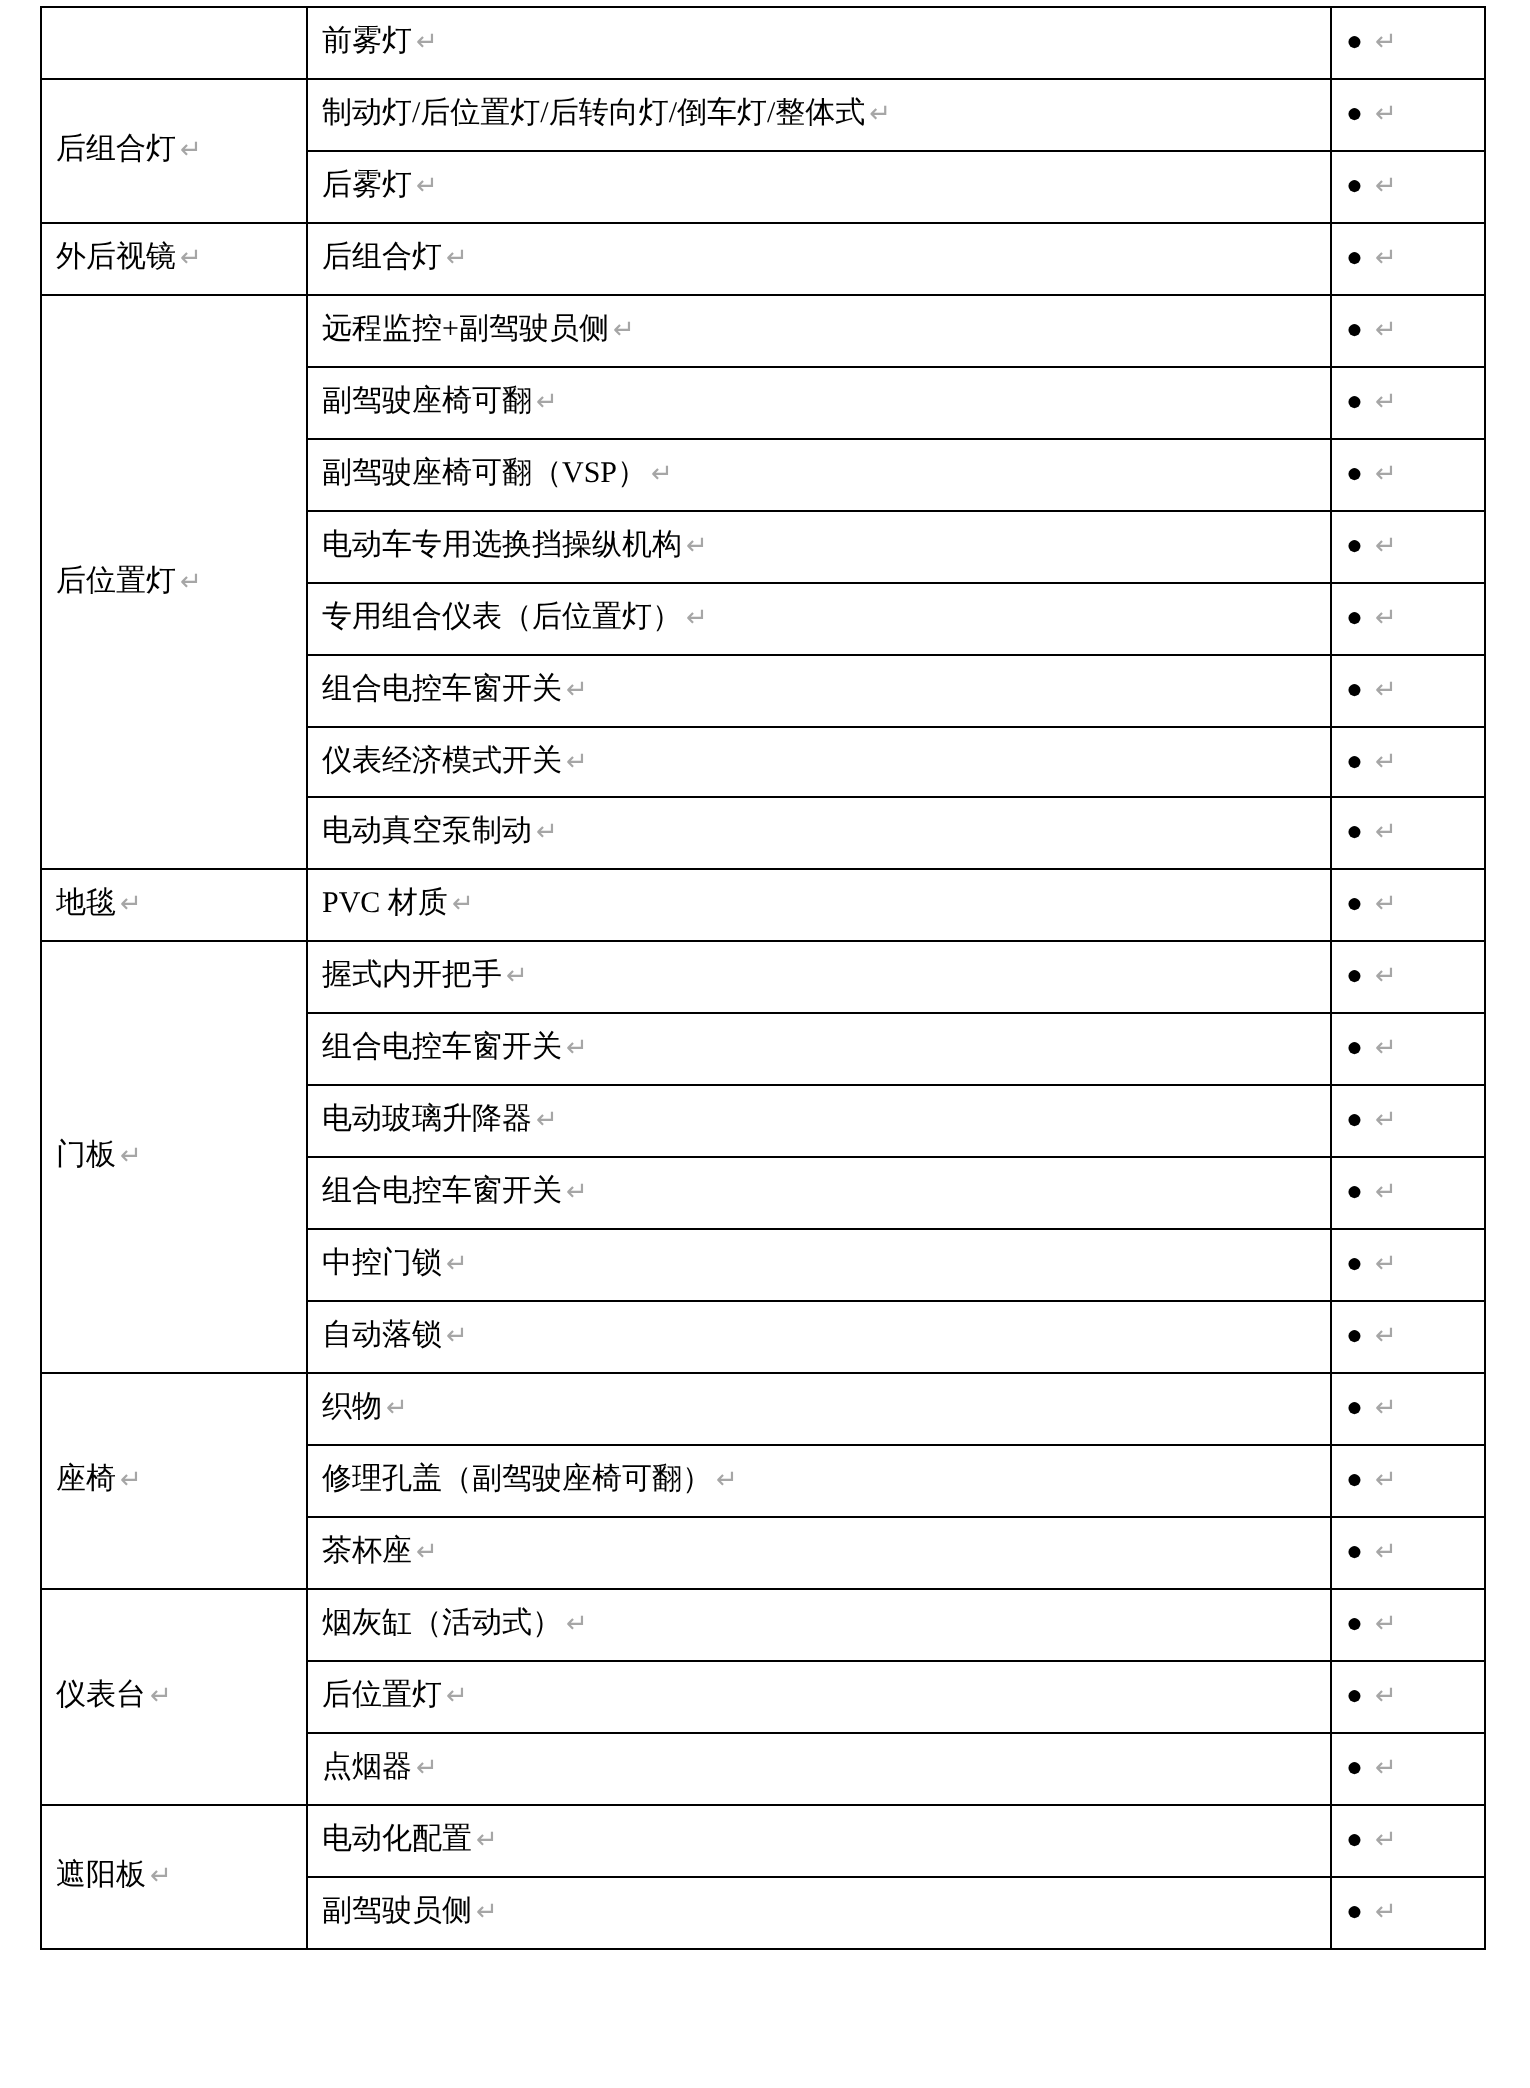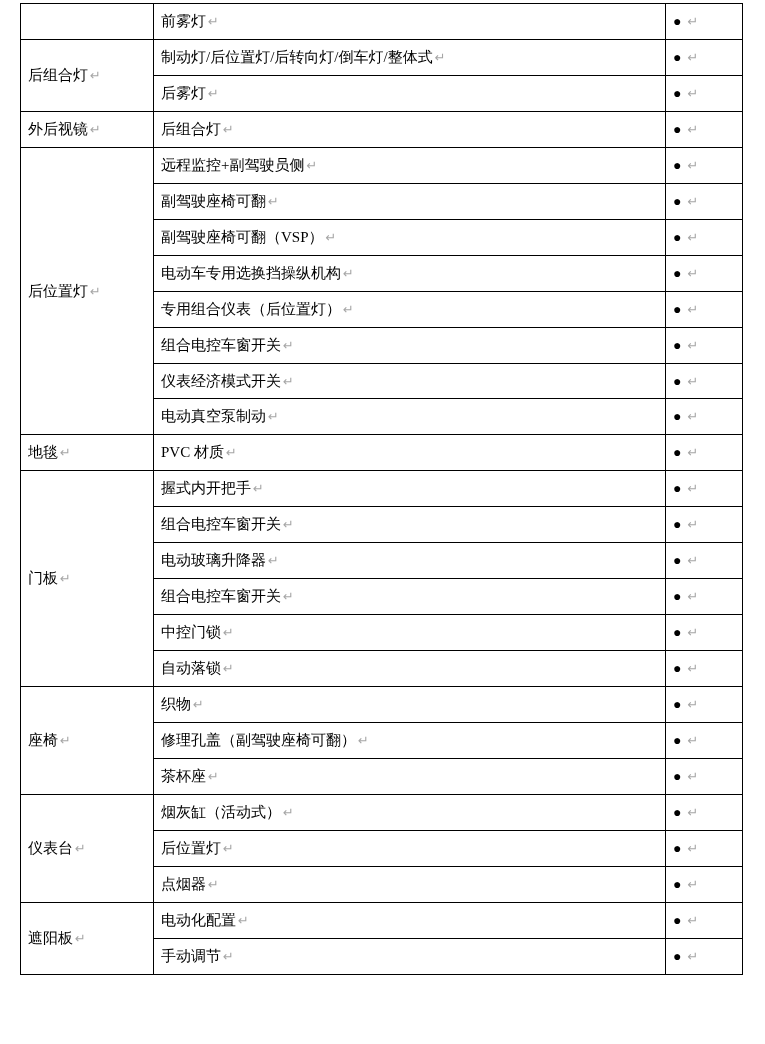--- a/index.html
+++ b/index.html
@@ -171,18 +171,18 @@
         <tr>
           <td class="desc-cell"><span>点烟器</span><span class="pmark">↵</span></td>
           <td class="val-cell"><span class="bullet">●</span><span class="pmark">↵</span></td>
         </tr>
         <tr>
           <td class="cat-cell" rowspan="2"><span>遮阳板</span><span class="pmark">↵</span></td>
           <td class="desc-cell"><span>电动化配置</span><span class="pmark">↵</span></td>
           <td class="val-cell"><span class="bullet">●</span><span class="pmark">↵</span></td>
         </tr>
         <tr>
-          <td class="desc-cell"><span>手动调节</span><span class="pmark">↵</span></td>
+          <td class="desc-cell"><span>副驾驶员侧</span><span class="pmark">↵</span></td>
           <td class="val-cell"><span class="bullet">●</span><span class="pmark">↵</span></td>
         </tr>
       </tbody>
   </table>
 </div>
 
 </body></html>

